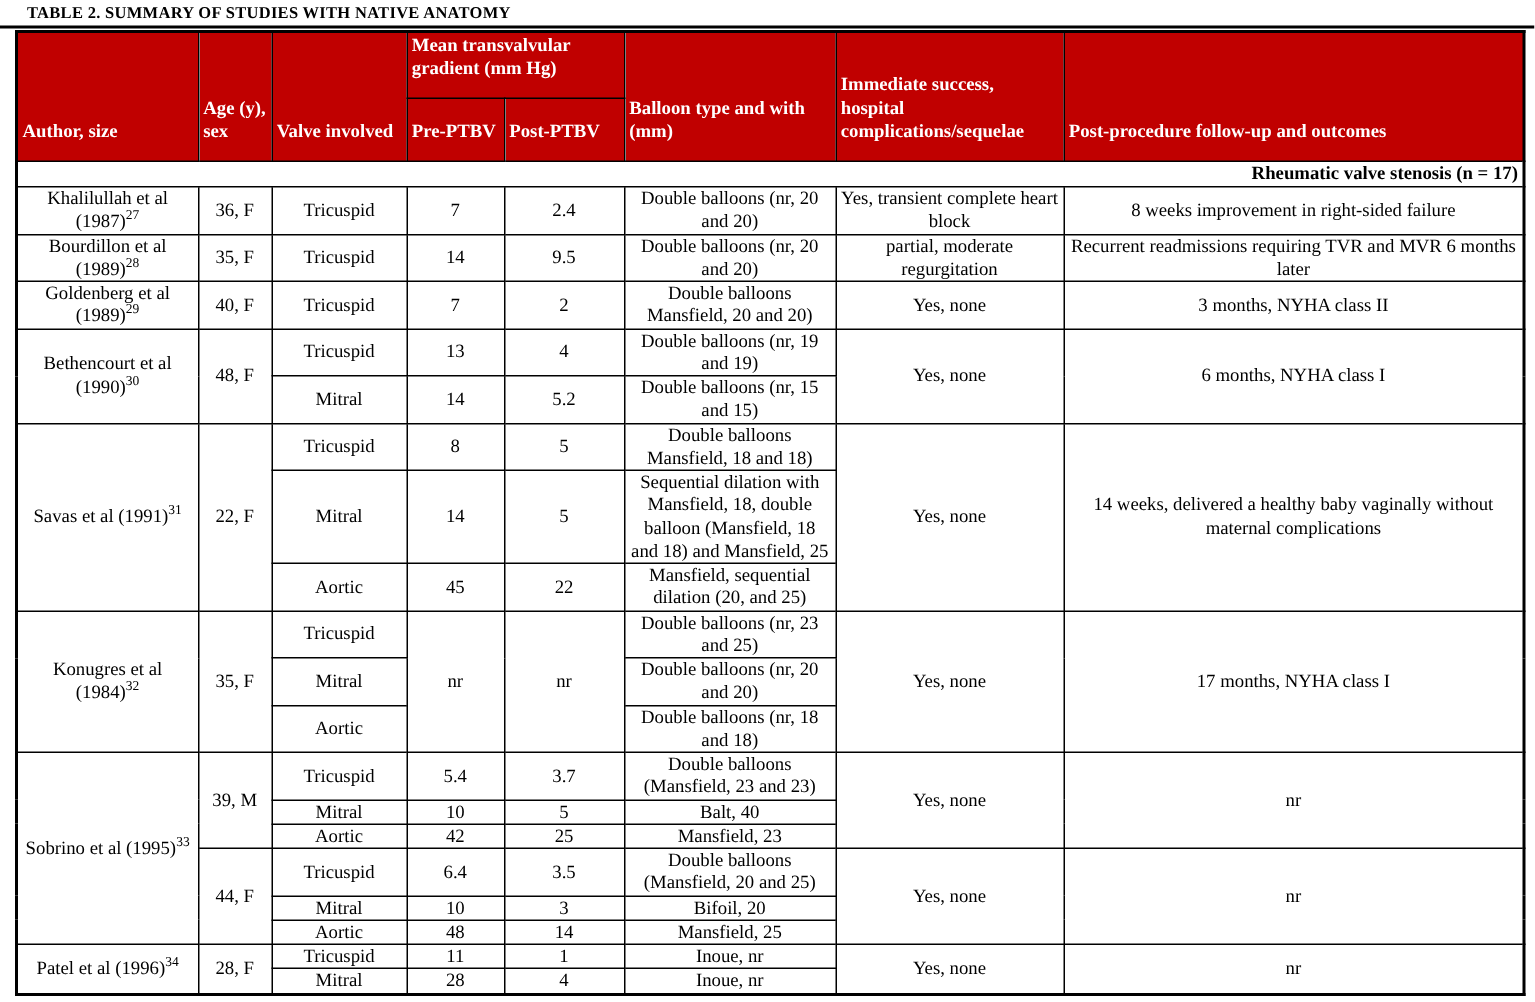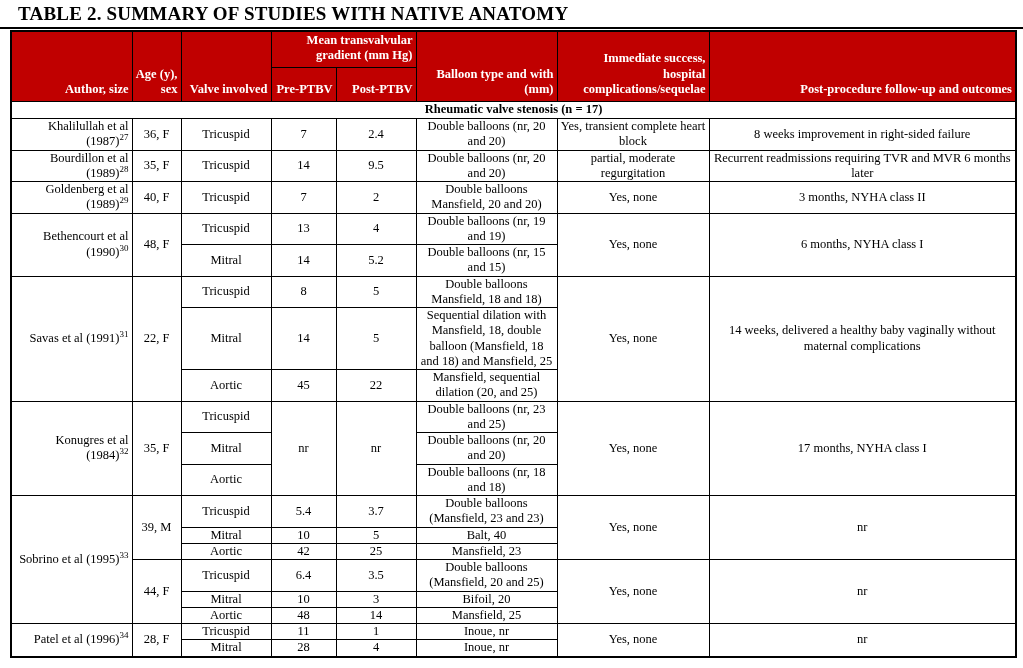--- a/index.html
+++ b/index.html
@@ -7,21 +7,21 @@
     --header-text:#FFFFFF;
     --border:#000000;
   }
   html,body{margin:0;padding:0;background:#FFFFFF;}
   body{
     width:1023px;height:668px;overflow:hidden;
     font-family:"Liberation Serif","DejaVu Serif",serif;
     color:#000;
   }
   .page-title{
-    font-size:19px;font-weight:bold;
+    font-size:11px;font-weight:bold;
     padding:3px 0 2px 18px;
     border-bottom:2px solid var(--border);
     letter-spacing:.2px;
     width:1005px;
   }
   table.studies{
     border-collapse:collapse;
     table-layout:fixed;
     width:1005px;
     margin:1px 0 0 10px;
@@ -32,32 +32,32 @@
   table.studies th,table.studies td{
     border:1px solid var(--border);
     padding:0 3px;
     overflow:hidden;
   }
   table.studies thead th{
     background:var(--header-bg);
     color:var(--header-text);
     font-weight:bold;
     vertical-align:bottom;
-    text-align:right;
-    padding-bottom:4px;
+    text-align:left;
+    padding-bottom:12px;
   }
   th.h-author{text-align:left;padding-left:4px;}
   th.h-group{vertical-align:middle;height:31px;}
   thead tr.h-row2 th{height:29px;}
   td{vertical-align:middle;text-align:center;}
   td.author{
-    text-align:right;padding-left:4px;vertical-align:middle;
+    text-align:center;padding-left:4px;vertical-align:middle;
   }
   td.section{
-    text-align:center;font-weight:bold;padding-left:4px;height:16px;
+    text-align:right;font-weight:bold;padding-left:4px;height:16px;
   }
   sup{font-size:9px;line-height:0;}
 </style>
 </head>
 <body>
 
 <div class="page-title">TABLE 2. SUMMARY OF STUDIES WITH NATIVE ANATOMY</div>
 
 <table class="studies">
   <colgroup>

